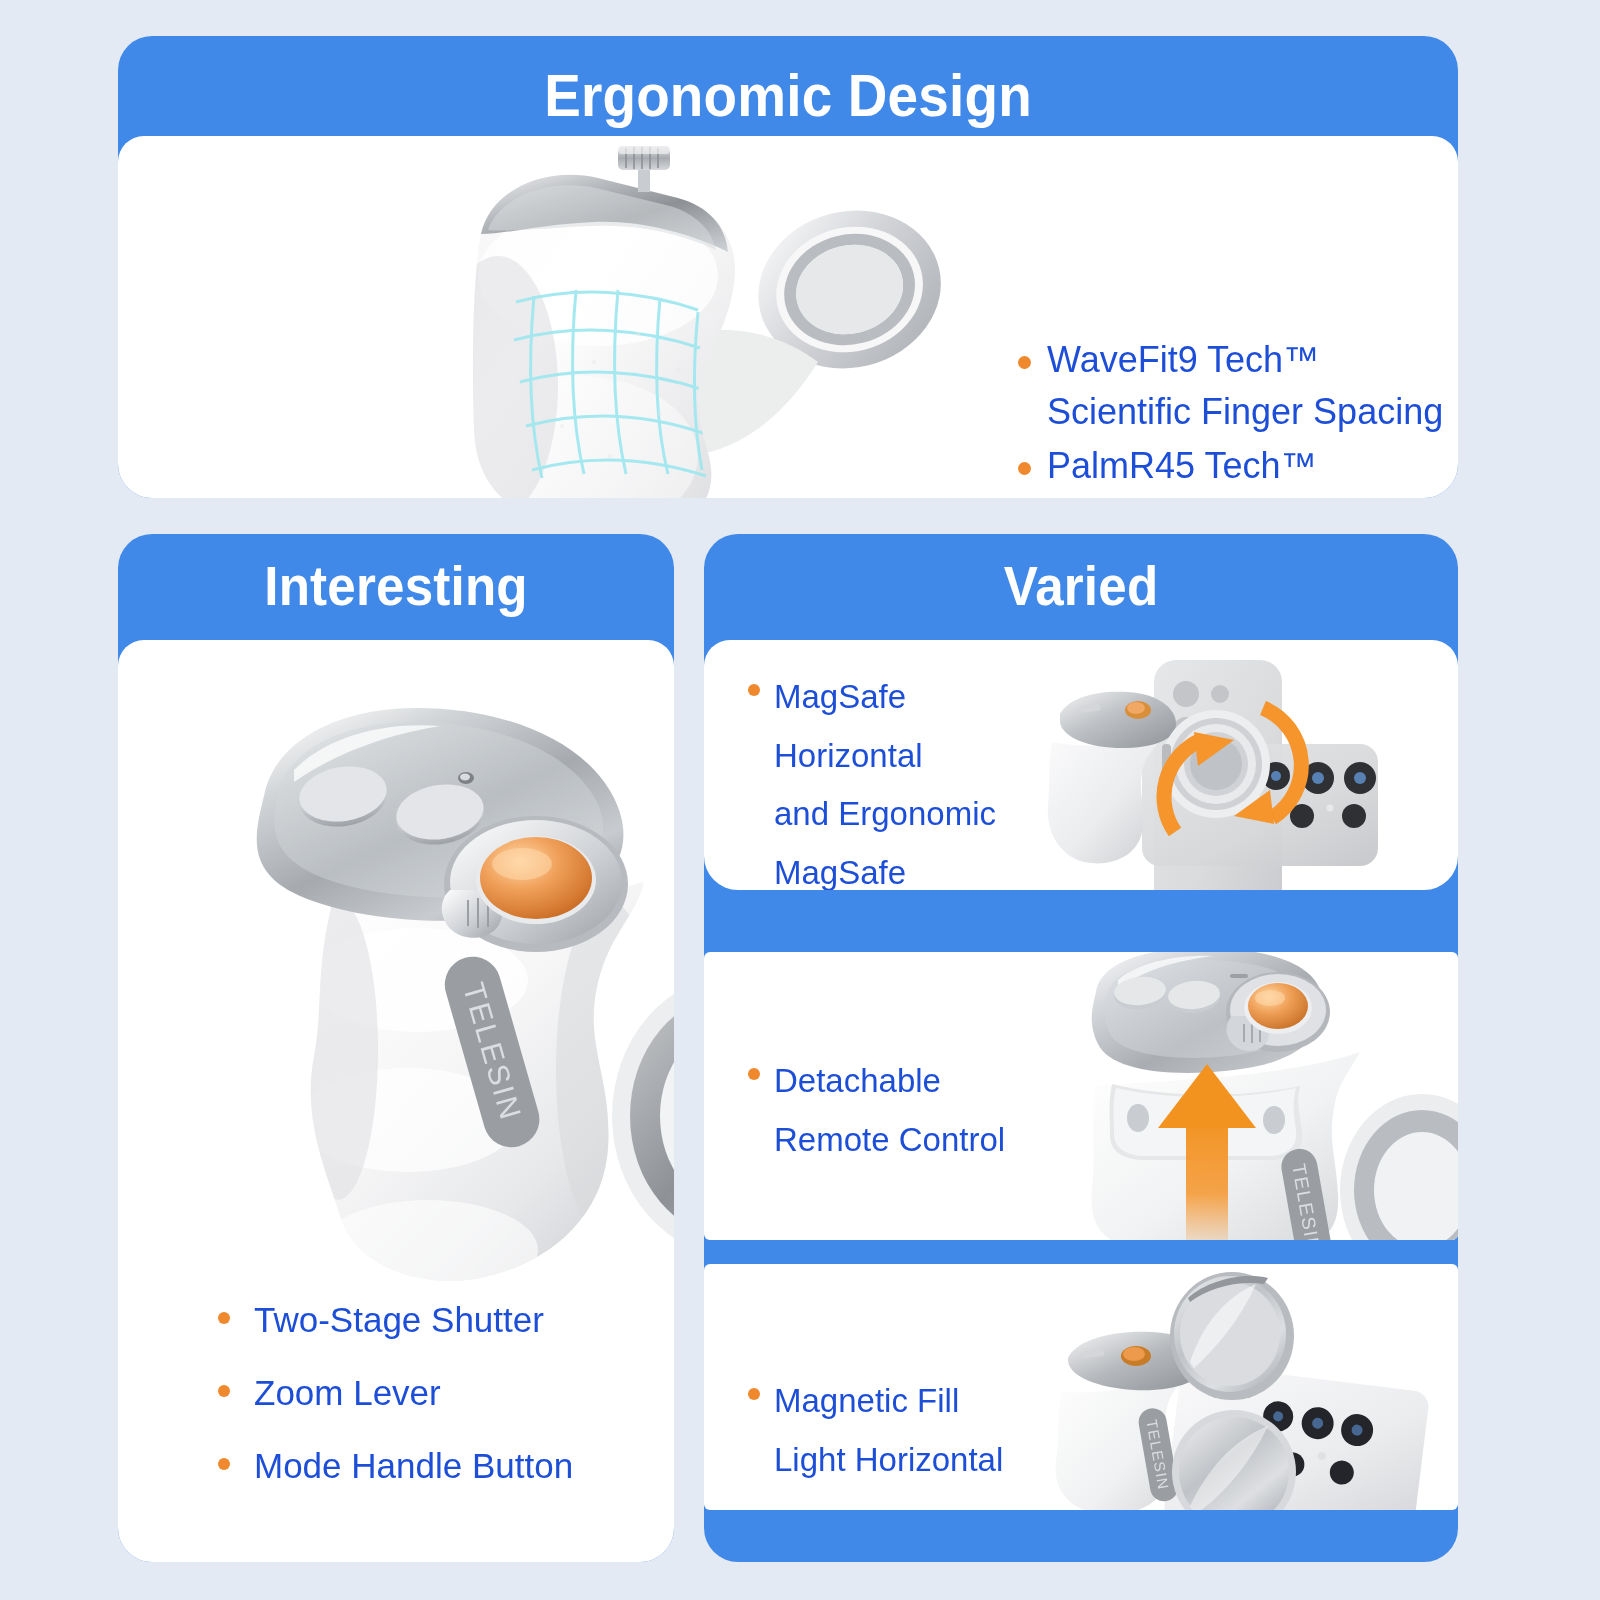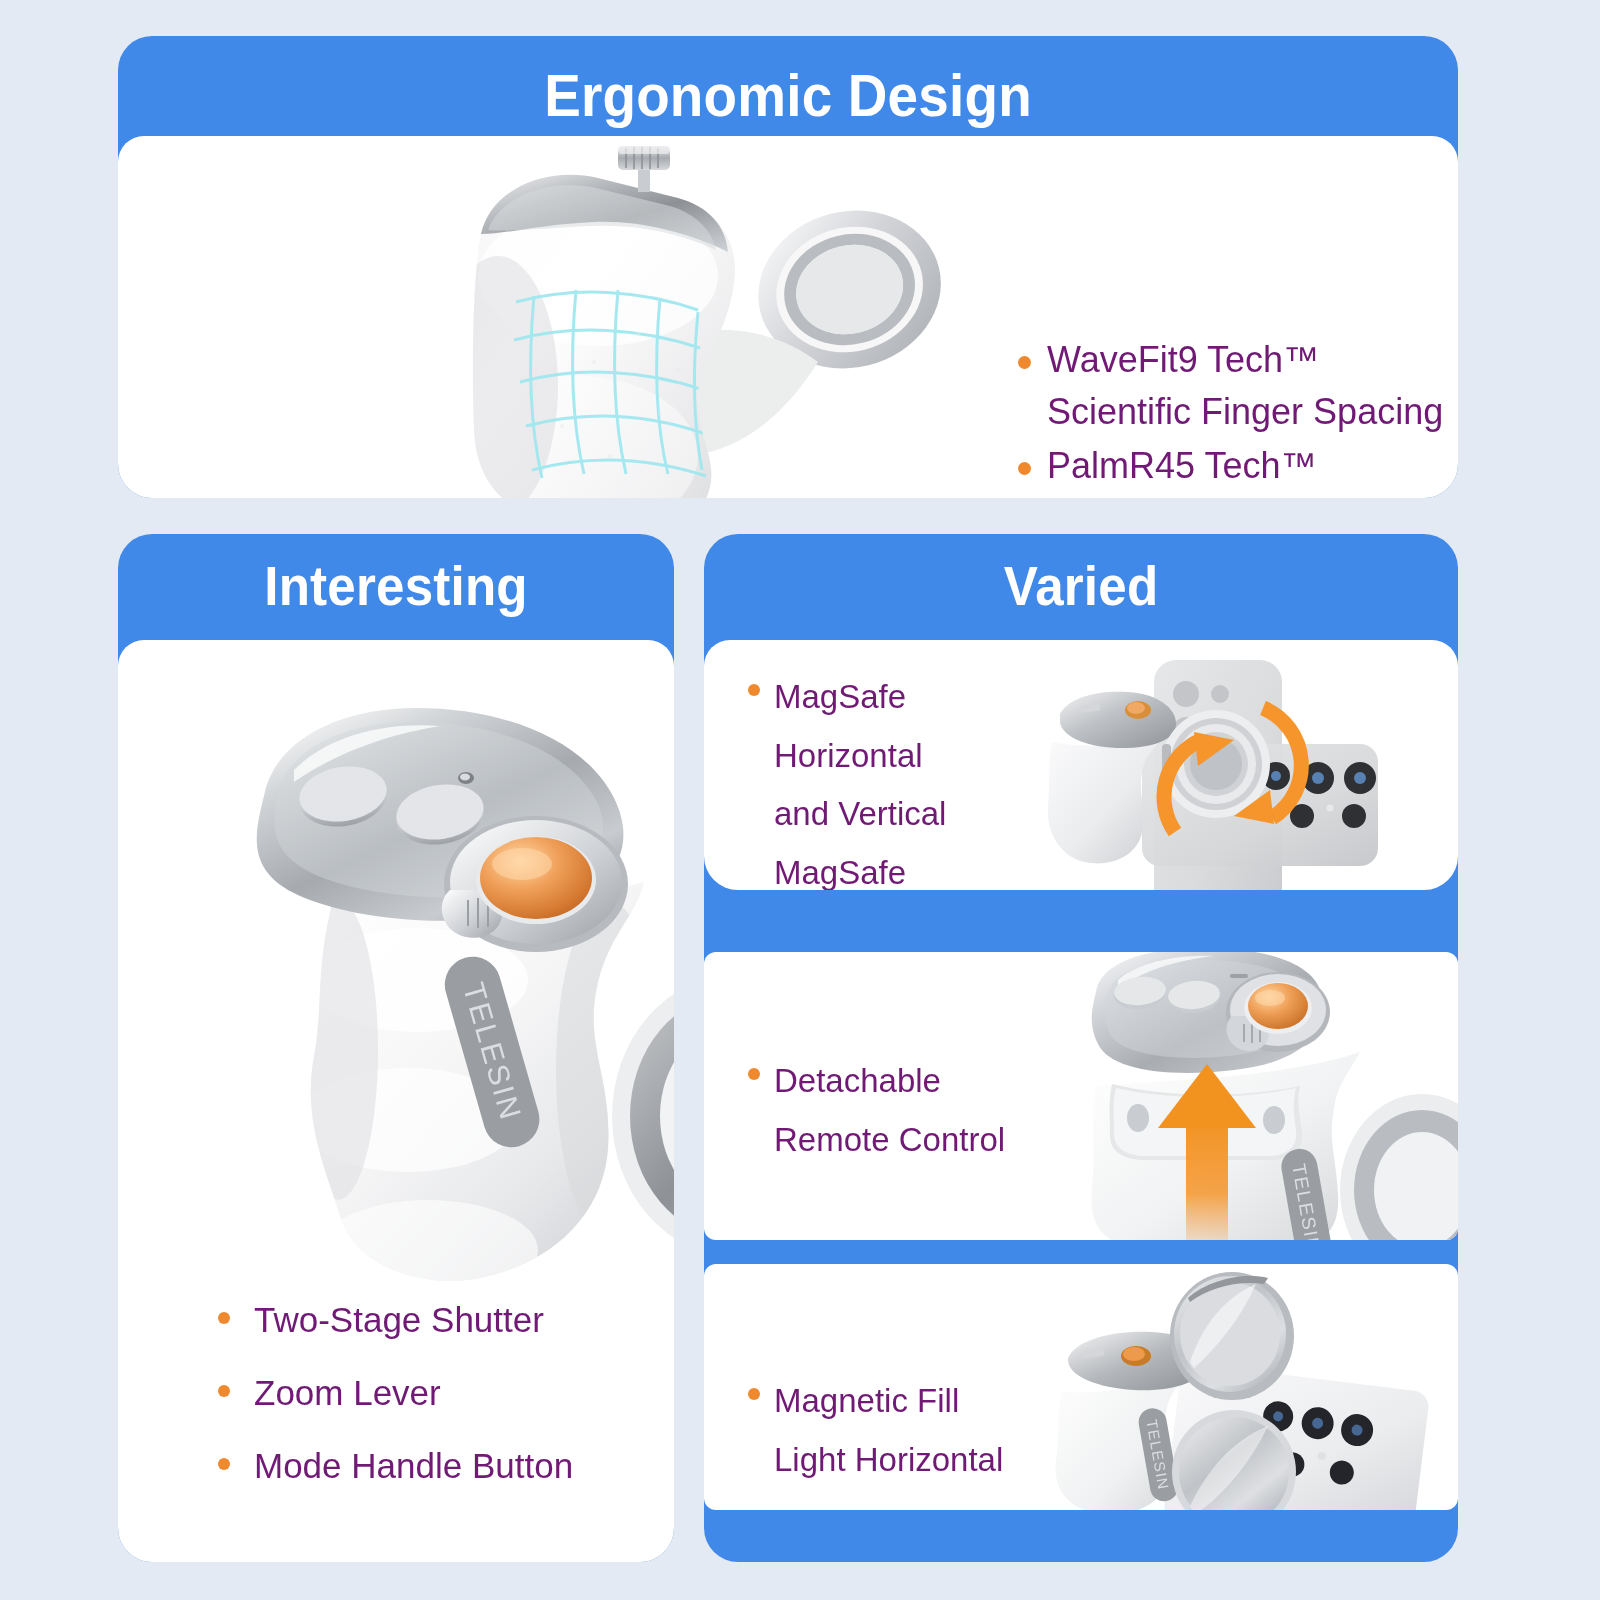--- a/index.html
+++ b/index.html
@@ -5,21 +5,21 @@
   html,body{margin:0;padding:0;}
   body{
     width:1600px;height:1600px;
     background:#E3EAF3;
     font-family:"Liberation Sans","DejaVu Sans",sans-serif;
     overflow:hidden;
   }
   .page{position:relative;width:1600px;height:1600px;}
 
   
-  .card{position:absolute;background:#ffffff;border-radius:12px;overflow:hidden;}
+  .card{position:absolute;background:#ffffff;border-radius:6px;overflow:hidden;}
   .panel{position:absolute;border-radius:34px;overflow:hidden;background:#4189E8;}
   .panel-head{
     height:100%;
     color:#ffffff;
     font-weight:bold;
     letter-spacing:.2px;
     display:flex;align-items:flex-start;justify-content:center;
     padding-top:26px;
     box-sizing:border-box;
     font-stretch:condensed;
@@ -30,21 +30,21 @@
   #sec1{left:118px;top:36px;width:1340px;height:462px;}
   #sec1 .panel-head{font-size:59px;}
   #sec1-body{position:absolute;left:118px;top:136px;width:1340px;height:362px;background:#fff;border-radius:26px 26px 34px 34px;overflow:hidden;}
 
   .bullets{position:absolute;}
   .bullet-row{display:flex;align-items:flex-start;margin-bottom:6px;}
   .dot{
     width:13px;height:13px;border-radius:50%;
     background:#F0892E;flex:0 0 13px;margin-top:18px;margin-right:16px;
   }
-  .btxt{color:#701a75;line-height:1.45;}
+  .btxt{color:#1d4ed8;line-height:1.45;}
 
   #s1-bullets{left:900px;top:198px;width:520px;}
   #s1-bullets .btxt{font-size:36px;}
   #s1-bullets .bullet-row{margin-bottom:2px;}
   #s1-bullets .dot{margin-top:22px;}
 
   
   #sec2{left:118px;top:534px;width:556px;height:1028px;}
   #sec2 .panel-head{font-size:55px;padding-top:20px;}
   #sec2-body{position:absolute;left:118px;top:640px;width:556px;height:922px;background:#fff;border-radius:26px 26px 34px 34px;overflow:hidden;}
@@ -339,21 +339,21 @@
   <div class="panel" id="sec3">
     <div class="panel-head">Varied</div>
   </div>
 
   <div class="card" id="v-card1">
     <div class="v-bul" style="left:44px;top:28px;">
       <span class="dot"></span>
       <span class="btxt">
         <span>MagSafe</span><br>
         <span>Horizontal</span><br>
-        <span>and Vertical</span><br>
+        <span>and Ergonomic</span><br>
         <span>MagSafe</span>
       </span>
     </div>
 
     <div class="art" id="art3">
       <svg width="430" height="292" viewBox="0 0 430 292">
         <defs>
           <linearGradient id="gPhone" x1="0" y1="0" x2="1" y2="1">
             <stop offset="0%" stop-color="#e4e5e7"></stop>
             <stop offset="60%" stop-color="#d6d8da"></stop>

